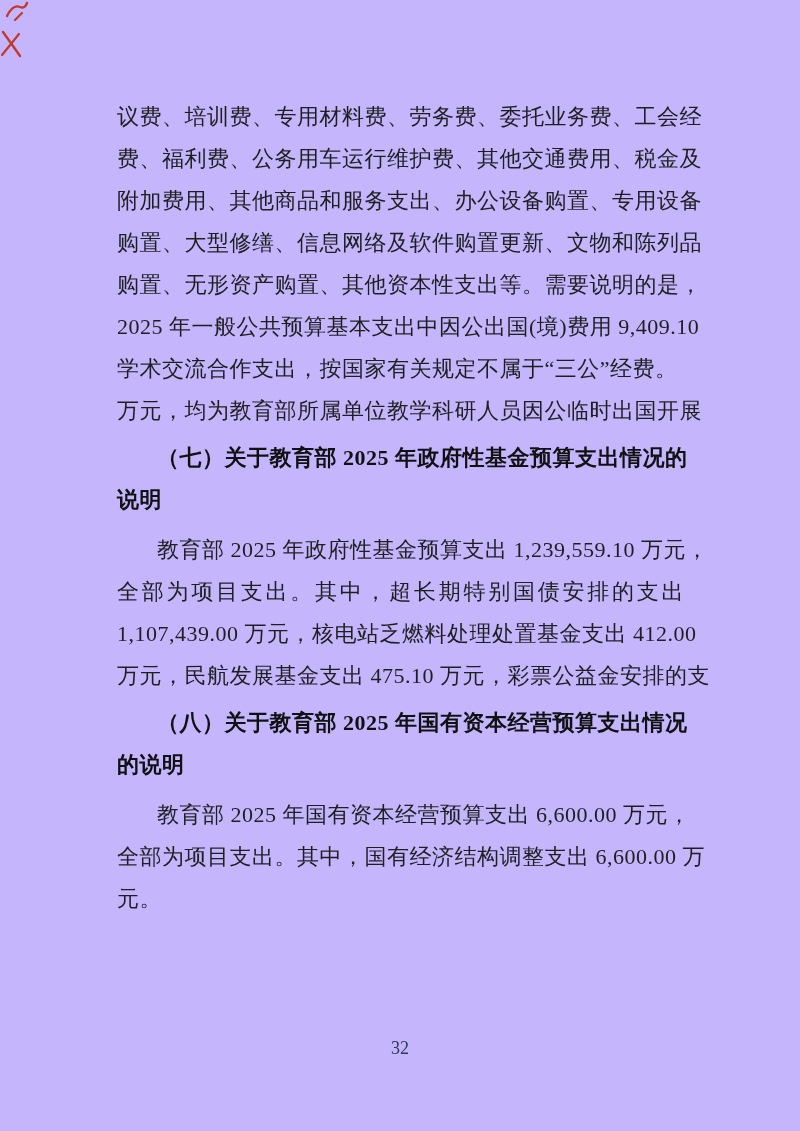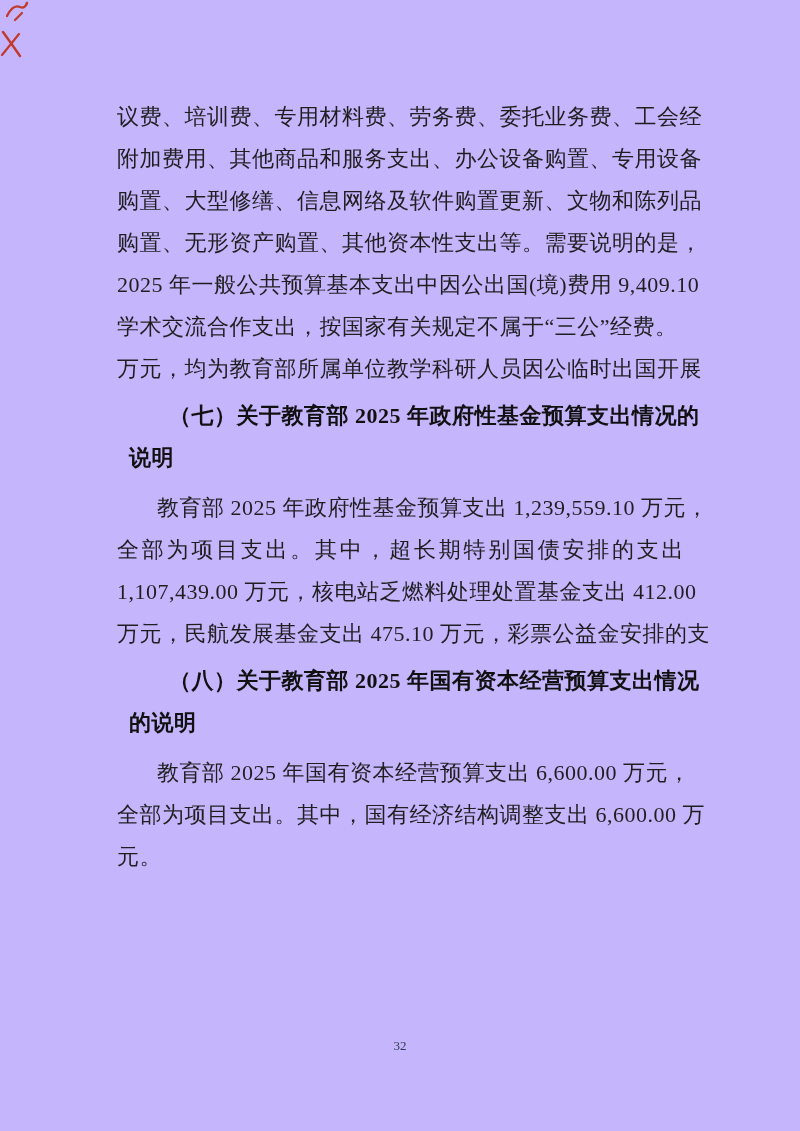--- a/index.html
+++ b/index.html
@@ -37,33 +37,33 @@
   .line.align-left {
     text-align: left;
     text-align-last: left;
     white-space: normal;
   }
   .line.indent {
     padding-left: 40px;
   }
   .para { margin: 0; }
   .heading {
-    margin: 5px 0 8px 12px;
+    margin: 5px 0 8px 0;
   }
   .heading .line {
     font-weight: bold;
     color: #111111;
   }
   .footer {
     position: absolute;
     left: 0;
     top: 1038px;
     width: 100%;
     text-align: center;
-    font-size: 13px;
+    font-size: 18px;
     color: #2e3b52;
     font-family: "Liberation Serif", "DejaVu Serif", serif;
   }
   .corner-marks {
     position: absolute;
     left: 0;
     top: 0;
     width: 40px;
     height: 70px;
     pointer-events: none;
@@ -85,20 +85,21 @@
     <svg class="mark-2" width="24" height="28" viewBox="0 0 24 28">
       <path d="M3 2 Q11 13 20 26" fill="none" stroke="#c23a2b" stroke-width="2.4" stroke-linecap="round"></path>
       <path d="M19 4 Q11 14 2 25" fill="none" stroke="#c23a2b" stroke-width="2.2" stroke-linecap="round"></path>
     </svg>
   </div>
 
   <div class="content">
 
     <div class="para">
       <div class="line">议费、培训费、专用材料费、劳务费、委托业务费、工会经</div>
+      <div class="line">费、福利费、公务用车运行维护费、其他交通费用、税金及</div>
       <div class="line">附加费用、其他商品和服务支出、办公设备购置、专用设备</div>
       <div class="line">购置、大型修缮、信息网络及软件购置更新、文物和陈列品</div>
       <div class="line">购置、无形资产购置、其他资本性支出等。需要说明的是，</div>
       <div class="line">2025 年一般公共预算基本支出中因公出国(境)费用 9,409.10</div>
       <div class="line align-left">学术交流合作支出，按国家有关规定不属于“三公”经费。</div>
       <div class="line">万元，均为教育部所属单位教学科研人员因公临时出国开展</div>
     </div>
 
     <div class="heading">
       <div class="line indent">（七）关于教育部 2025 年政府性基金预算支出情况的</div>

